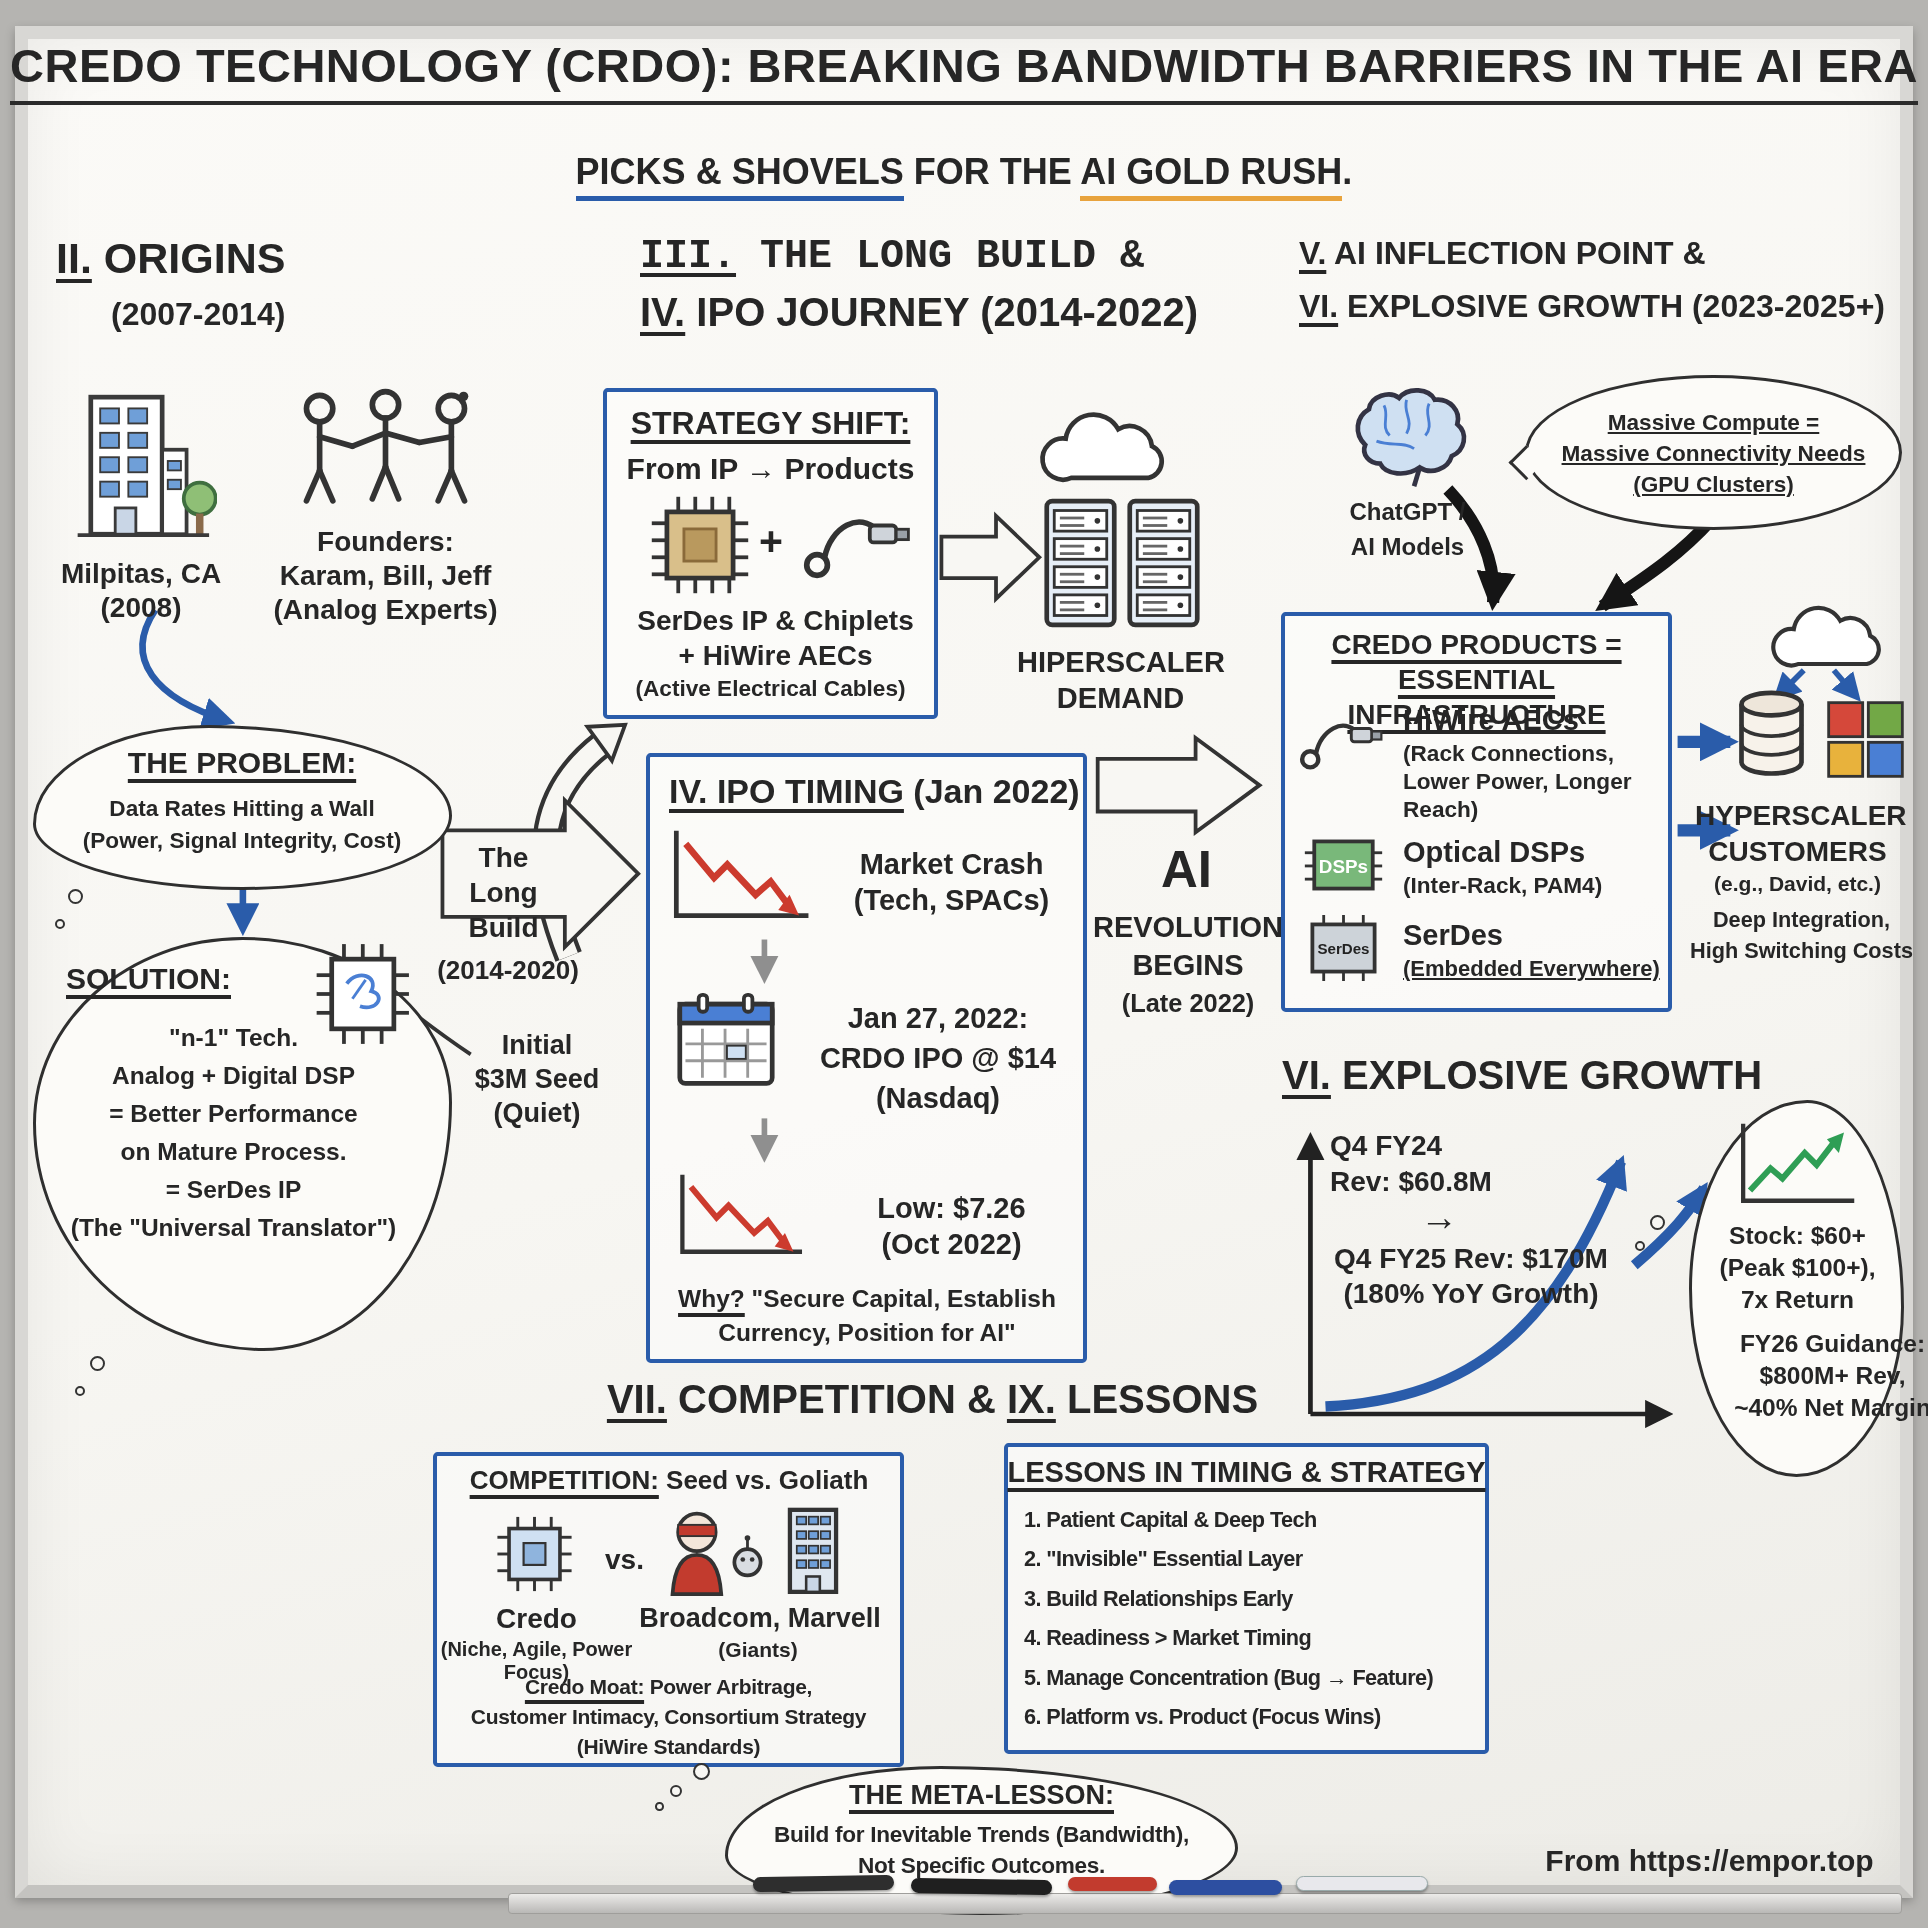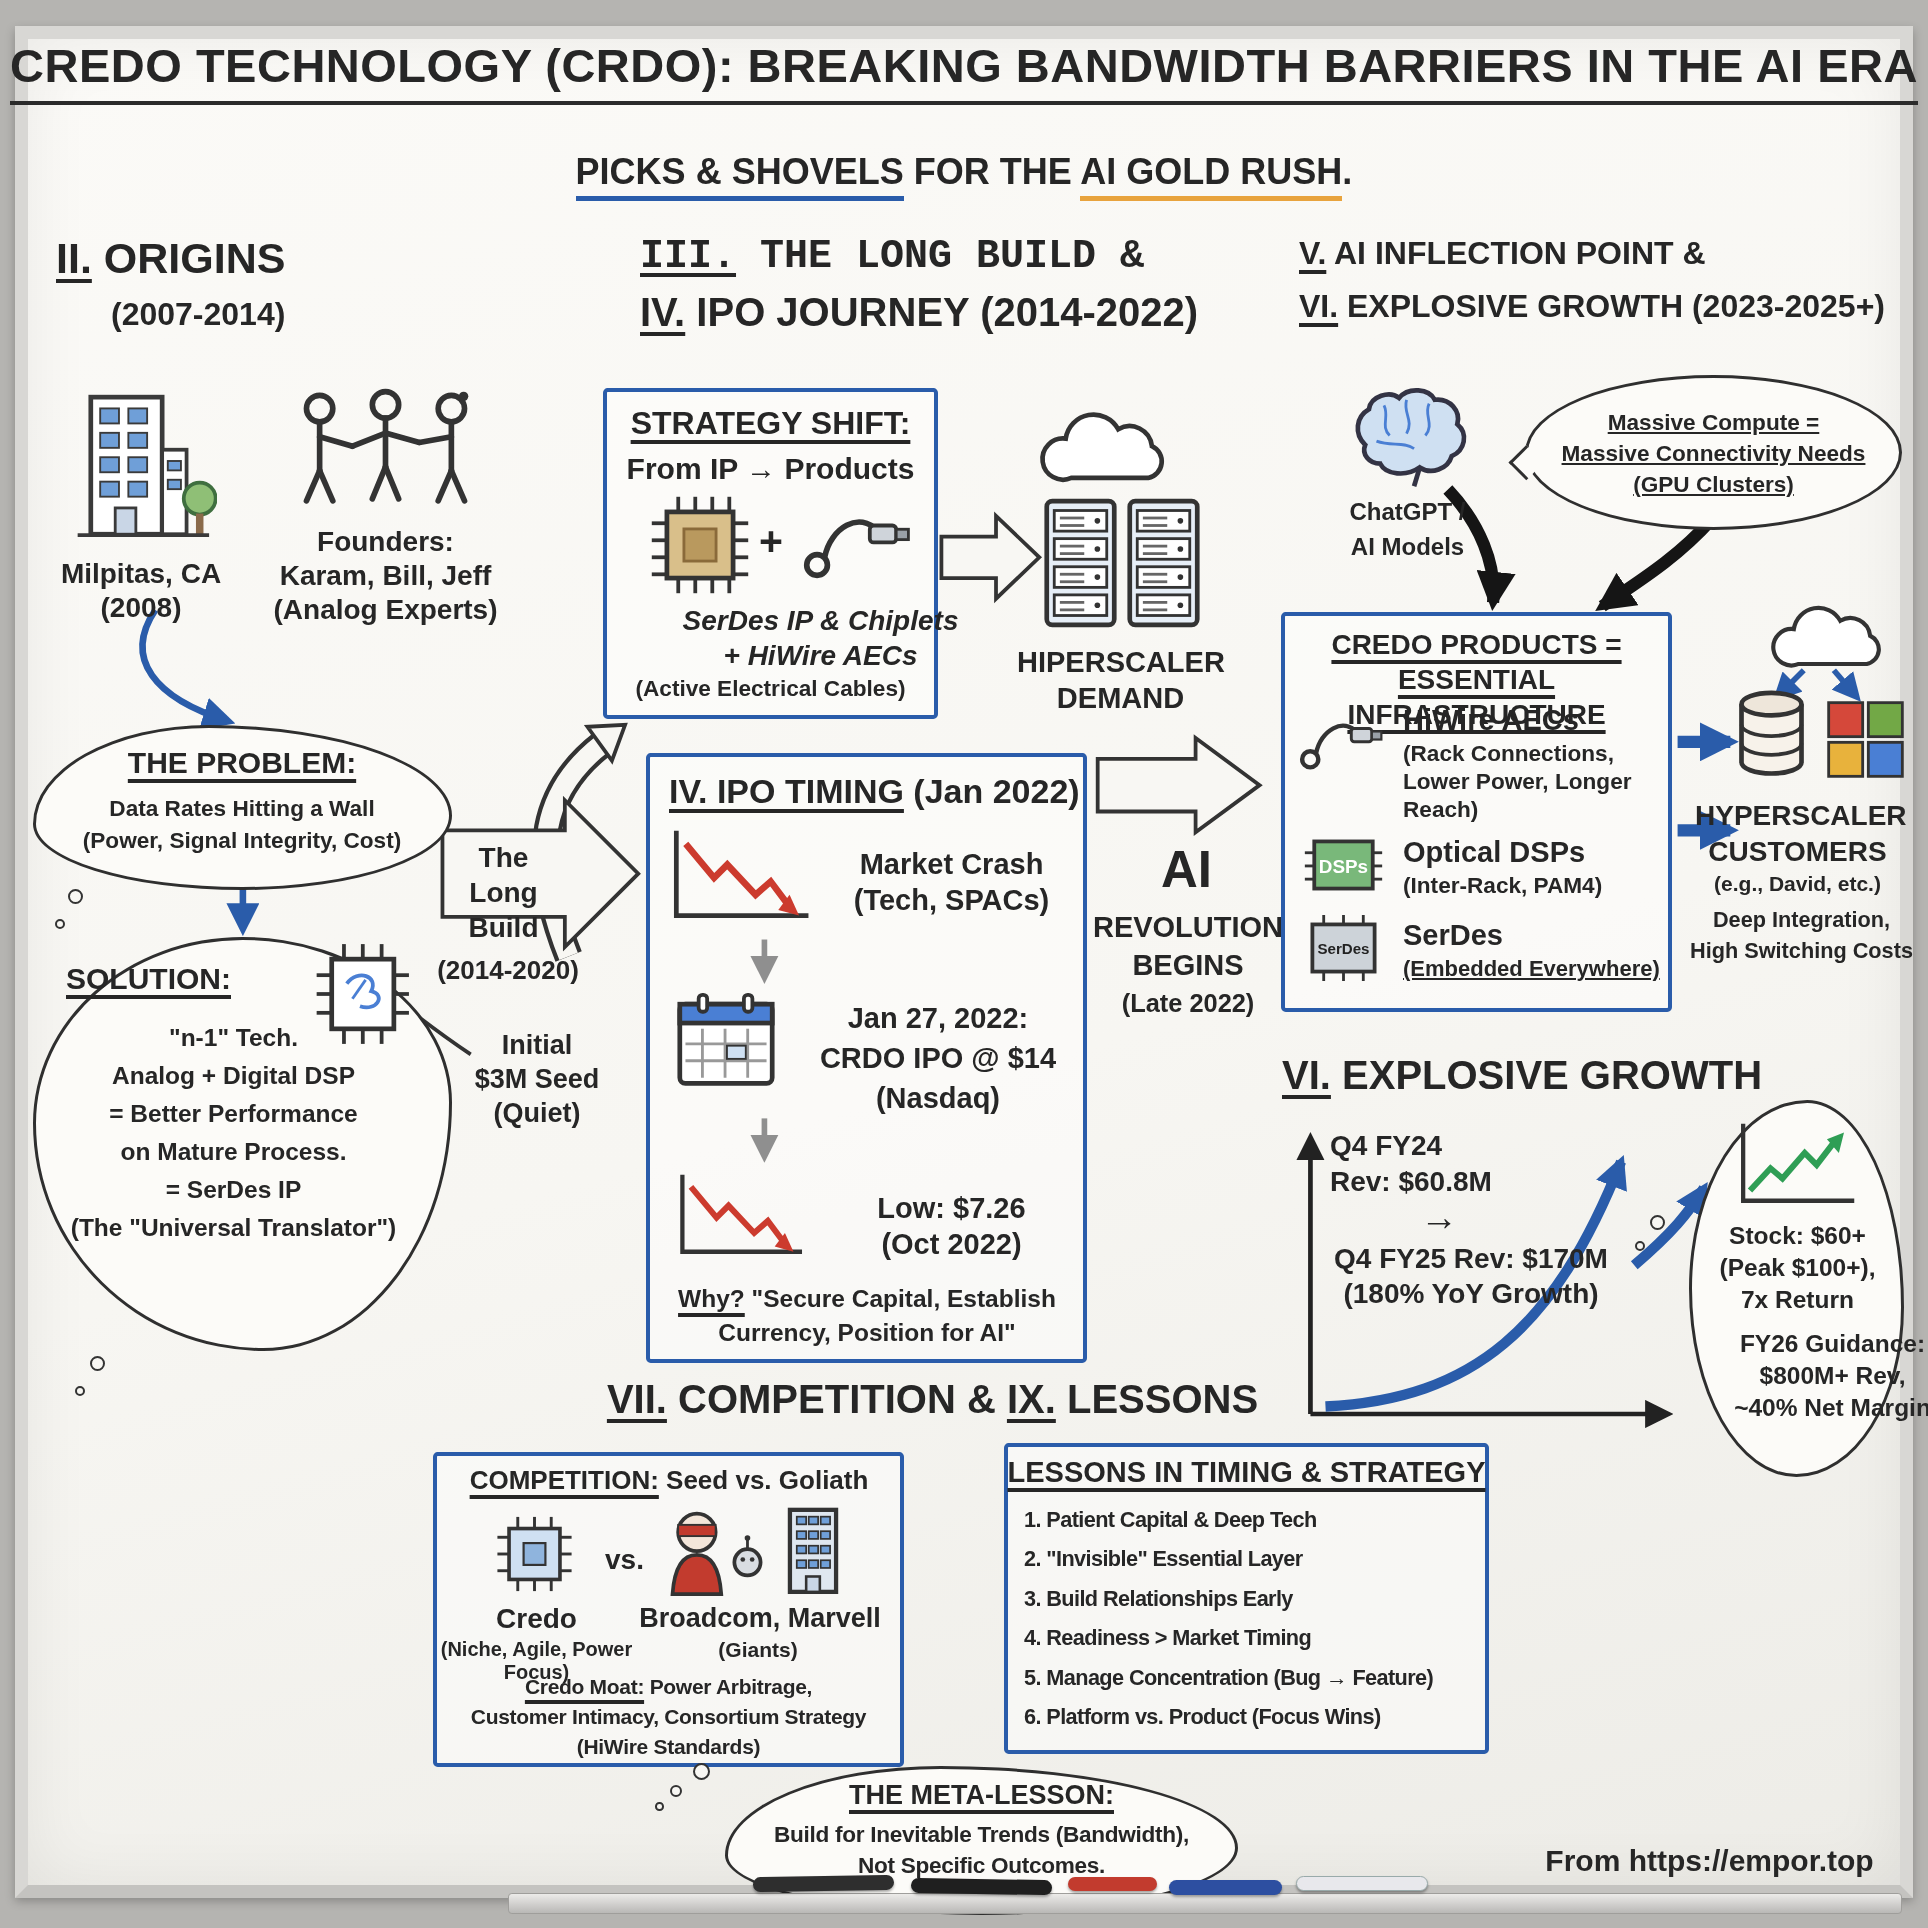--- a/index.html
+++ b/index.html
@@ -217,21 +217,21 @@
   <rect x="20" y="20" width="70" height="70" fill="#d9bf8a" stroke="#333" stroke-width="5"></rect>
   <rect x="38" y="38" width="34" height="34" fill="#b9995e" stroke="#8a6a3a" stroke-width="3"></rect>
 </svg>
 <div class="abs b" style="left:759px;top:518px;font-size:41px;" data-bind="longbuild.strategy.plus">+</div>
 <svg class="abs" style="left:802px;top:499px;" width="113" height="85" viewBox="0 0 120 90">
   <circle cx="16" cy="70" r="11" fill="none" stroke="#333" stroke-width="6"></circle>
   <path d="M24 62 C 30 30, 62 12, 80 34" fill="none" stroke="#333" stroke-width="6"></path>
   <rect x="72" y="28" width="28" height="18" rx="4" fill="#cfd4da" stroke="#333" stroke-width="4"></rect>
   <rect x="100" y="32" width="13" height="11" fill="#9aa1a8" stroke="#333" stroke-width="3"></rect>
 </svg>
-<div class="abs b center" style="left:636px;top:603px;width:369px;font-size:28px;line-height:35px;font-style:italic;" data-bind="longbuild.strategy.caption">SerDes IP &amp; Chiplets
+<div class="abs b center" style="left:591px;top:603px;width:369px;font-size:28px;line-height:35px;" data-bind="longbuild.strategy.caption">SerDes IP &amp; Chiplets
 + HiWire AECs</div>
 <div class="abs b center" style="left:603px;top:676px;width:335px;font-size:22.6px;" data-bind="longbuild.strategy.caption_note">(Active Electrical Cables)</div>
 
 <svg class="abs" style="left:1026px;top:403px;" width="160" height="89" viewBox="0 0 170 95">
   <path d="M 48 80 A 22 22 0 1 1 42 38 A 30 30 0 0 1 98 28 A 24 24 0 0 1 134 46 A 18 18 0 0 1 130 80 Z" fill="#ffffff" stroke="#333" stroke-width="5"></path>
 </svg>
 <svg class="abs" style="left:1043px;top:497px;" width="75" height="132" viewBox="0 0 80 140">
   <rect x="4" y="4" width="72" height="132" rx="6" fill="#e6eef7" stroke="#333" stroke-width="5"></rect>
   <g fill="#ffffff" stroke="#333" stroke-width="3">
     <rect x="12" y="14" width="56" height="22"></rect>

